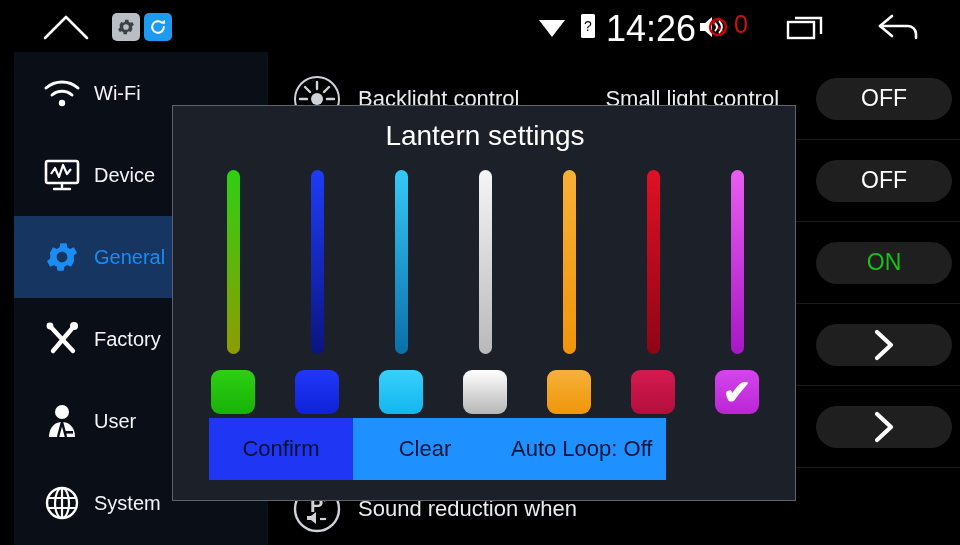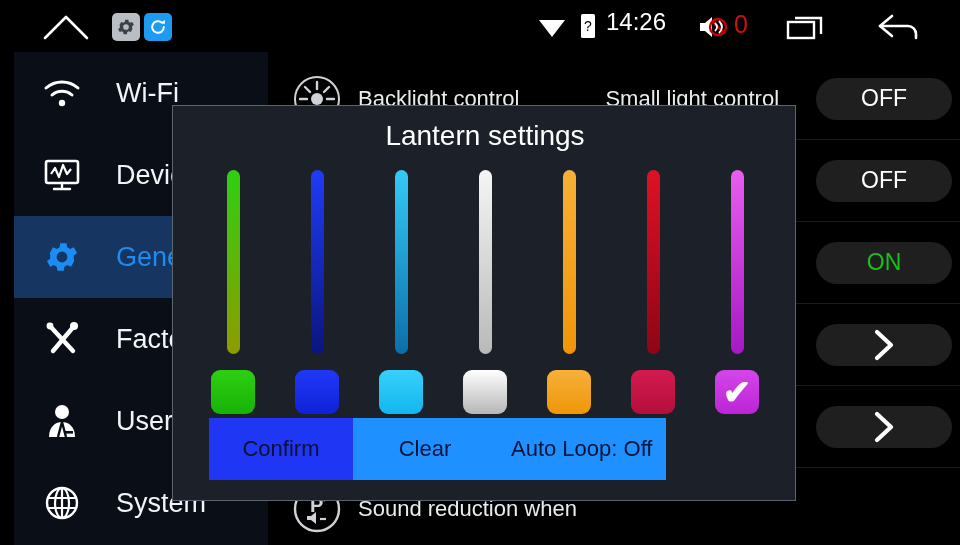--- a/index.html
+++ b/index.html
@@ -24,21 +24,21 @@
   }
   .sb-refresh {
     position: absolute; left: 144px; top: 13px; width: 28px; height: 28px;
     background: #1e9bf0; border-radius: 5px;
     display: flex; align-items: center; justify-content: center;
   }
   .sb-wifi { position: absolute; left: 538px; top: 16px; width: 28px; height: 22px; }
   .sb-sim  { position: absolute; left: 580px; top: 13px; width: 16px; height: 26px; }
   .sb-time {
     position: absolute; left: 606px; top: 8px;
-    font-size: 24px; color: #fff; letter-spacing: 0px; font-weight: 400;
+    font-size: 36px; color: #fff; letter-spacing: 0px; font-weight: 400;
   }
   .sb-mute { position: absolute; left: 698px; top: 13px; width: 30px; height: 28px; }
   .sb-zero {
     position: absolute; left: 734px; top: 10px;
     font-size: 25px; color: #d01010;
   }
   .sb-recent { position: absolute; left: 786px; top: 14px; width: 44px; height: 26px; }
   .sb-back   { position: absolute; left: 876px; top: 10px; width: 46px; height: 34px; }
 
   
@@ -51,21 +51,21 @@
     display: flex; align-items: center;
   }
   .side-item.active { background: #163560; }
   .side-icon {
     width: 64px; margin-left: 16px;
     display: flex; align-items: center; justify-content: center;
     color: #ffffff;
   }
   .side-item.active .side-icon { color: #1b8cf2; }
   .side-label {
-    font-size: 27px; color: #f2f4f7; margin-left: 22px; white-space: nowrap;
+    font-size: 20px; color: #f2f4f7; white-space: nowrap;
   }
   .side-item.active .side-label { color: #1b8cf2; }
 
   
   #bgrows {
     position: absolute; left: 284px; top: 58px; width: 676px; height: 487px;
   }
   .bgrow {
     position: relative; height: 82px; width: 676px;
     display: flex; align-items: center;

